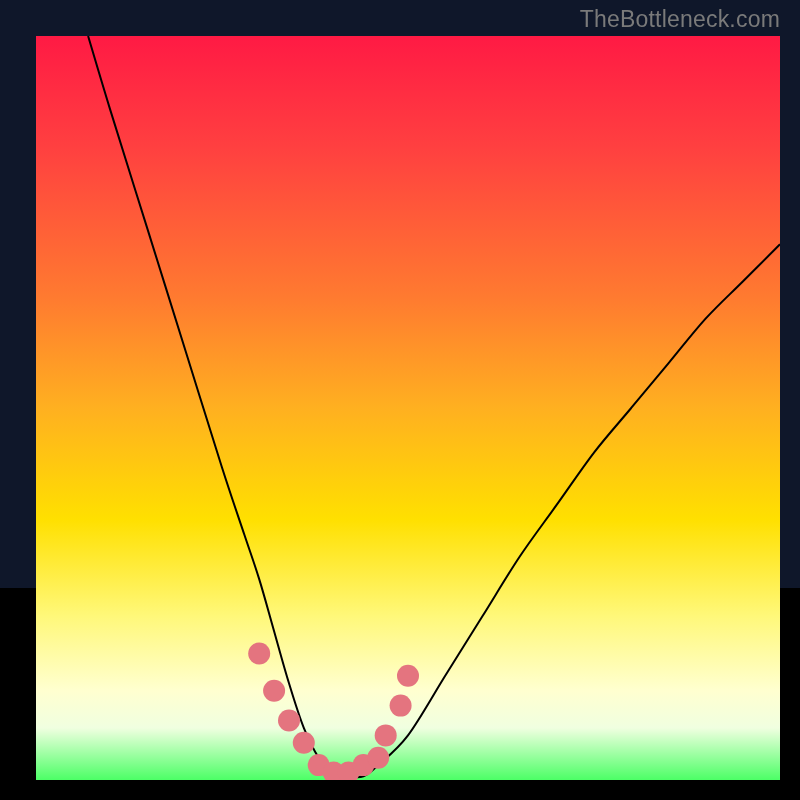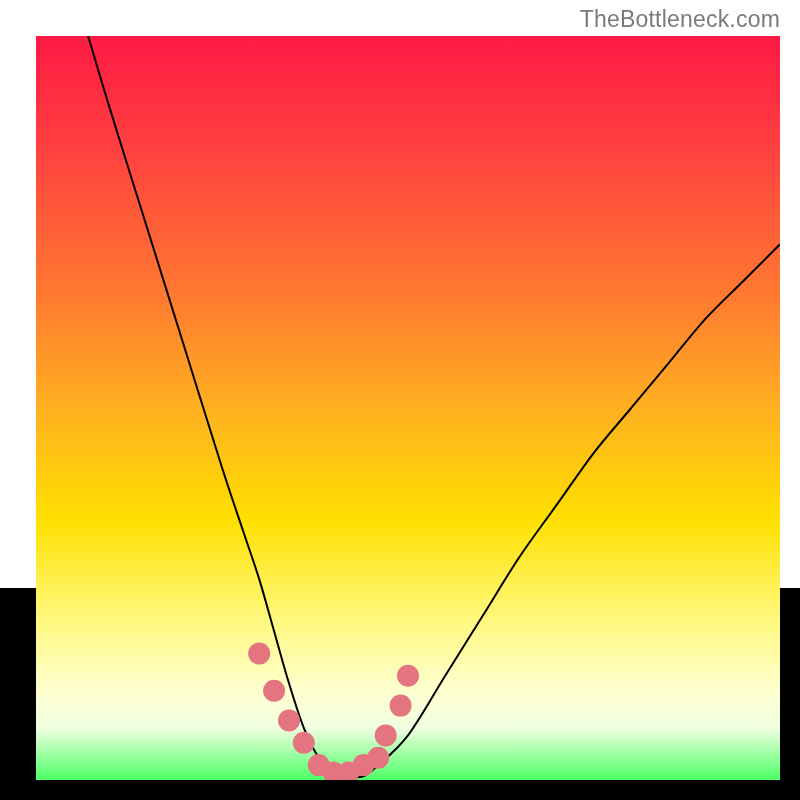--- a/index.html
+++ b/index.html
@@ -10,21 +10,21 @@
     background: #000;
     overflow: hidden;
     font-family: Arial, Helvetica, sans-serif;
   }
   .frame {
     position: absolute;
     left: 0;
     top: 0;
     width: 800px;
     height: 588px;
-    background: #ffffff;
+    background: #0f172a;
   }
   .plot-area {
     position: absolute;
     left: 36px;
     top: 36px;
     width: 744px;
     height: 744px;
     
     background: linear-gradient(
       to bottom,

